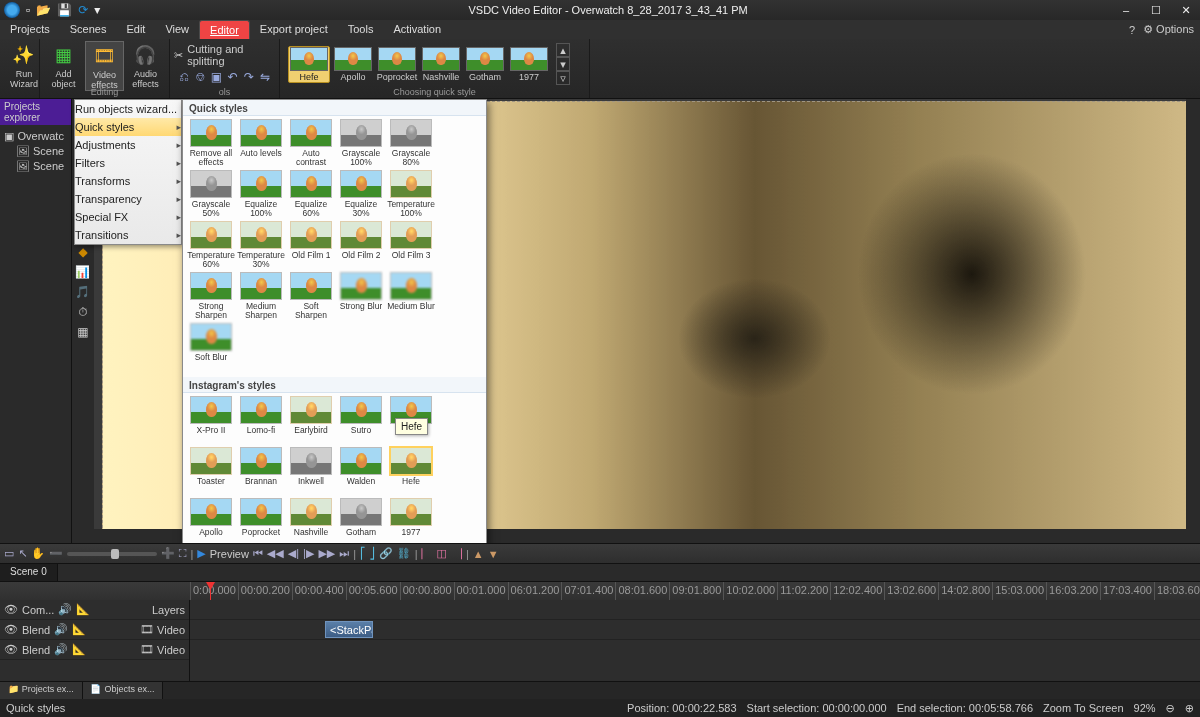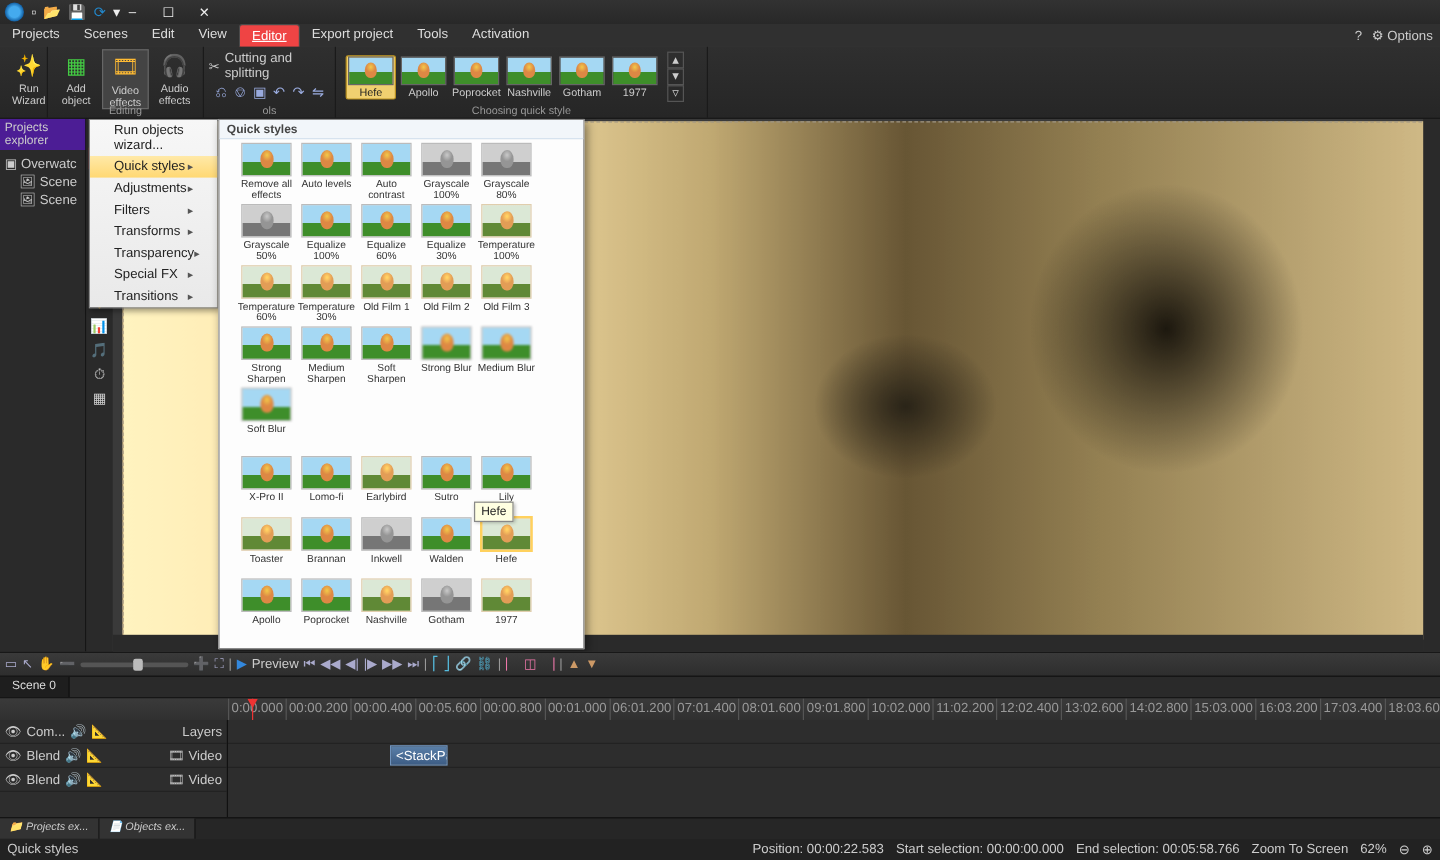--- a/index.html
+++ b/index.html
@@ -47,27 +47,27 @@
 
 .canvas { flex:1; background:#3a3a3a; position:relative; overflow:hidden; }
 .preview { position:absolute; left:8px; right:10px; top:2px; bottom:10px;
   background:
     radial-gradient(ellipse 10% 20% at 60% 55%, #2b2518, transparent 70%),
     radial-gradient(ellipse 15% 40% at 80% 40%, #1f1a10, transparent 70%),
     linear-gradient(90deg, #e8dbb0 0%, #d6c68f 28%, #b09a5c 45%, #655028 60%, #8a7640 75%, #bba873 100%);
   filter: sepia(45%) contrast(105%); border:1px dashed #888; }
 
 .dropdown-menu { position:absolute; left:74px; top:0; width:108px; background:linear-gradient(#f7f7f7,#e9e9e9); border:1px solid #8a8a8a; box-shadow:1px 2px 5px rgba(0,0,0,.4); z-index:30; }
-.dropdown-menu .dmi { padding:3px 20px; color:#222; font-size:11px; display:flex; justify-content:space-between; align-items:center; }
+.dropdown-menu .dmi { padding:3px 0; color:#222; font-size:11px; display:flex; justify-content:space-between; align-items:center; }
 .dropdown-menu .dmi:hover, .dropdown-menu .dmi.hl { background:linear-gradient(#ffe9a8,#ffd873); }
 .dropdown-menu .dmi .ar { font-size:9px; color:#555; }
 
 .gallery { position:absolute; left:182px; top:0; width:305px; background:#fdfdfd; border:1px solid #8a8a8a; box-shadow:2px 3px 8px rgba(0,0,0,.5); z-index:31; padding-bottom:4px; }
 .gallery .section-hdr { font-size:10px; color:#444; font-weight:600; padding:3px 6px 1px; border-bottom:1px solid #d7e3ef; background:#f2f6fa; }
-.gallery .grid { display:flex; flex-wrap:wrap; padding:3px 14px; gap:0px; }
+.gallery .grid { display:flex; flex-wrap:wrap; padding:3px 3px; gap:0px; }
 .gallery .cell { width:48px; display:flex; flex-direction:column; align-items:center; margin:0 1px 3px; }
 .gallery .cell .tn { width:42px; height:28px; background:linear-gradient(180deg,#a5d8f3 57%, #3e8e2a 57%); border:1px solid #bbb; position:relative; }
 .gallery .cell .tn::after { content:''; position:absolute; left:15px; top:5px; width:11px; height:15px; background:radial-gradient(ellipse 40% 35% at 50% 28%, #f3c94a, #d84); border-radius:50% 50% 45% 45%; }
 .gallery .cell.gray .tn { filter:grayscale(100%); }
 .gallery .cell.warm .tn { filter:sepia(50%) saturate(130%); }
 .gallery .cell.blur .tn { filter:blur(1px); }
 .gallery .cell.sel .tn { outline:2px solid #f0c040; outline-offset:-1px; }
 .gallery .cell .lb { font-size:8.5px; color:#333; text-align:center; line-height:9px; margin-top:2px; height:18px; overflow:hidden; }
 .gallery .tooltip { position:absolute; background:#ffffe1; border:1px solid #888; padding:2px 5px; font-size:10px; color:#222; box-shadow:1px 1px 3px rgba(0,0,0,.3); }
 
@@ -87,40 +87,41 @@
 .ruler .playhead::before { content:''; position:absolute; left:-4px; top:0; width:9px; height:8px; background:#e33; clip-path:polygon(0 0,100% 0,50% 100%); }
 .tracks { flex:1; display:flex; }
 .track-heads { width:190px; display:flex; flex-direction:column; border-right:1px solid #111; }
 .track-heads .th { height:20px; display:flex; align-items:center; gap:4px; padding:0 4px; border-bottom:1px solid #222; font-size:9px; }
 .track-heads .th .ic { width:14px; text-align:center; }
 .track-lanes { flex:1; position:relative; }
 .lane { height:20px; border-bottom:1px solid #222; position:relative; }
 .clip { position:absolute; top:1px; height:17px; background:linear-gradient(#5a7fa8,#3d5d85); border:1px solid #6f93bd; color:#fff; font-size:9px; padding:2px 4px; overflow:hidden; }
 
 .bottom-tabs { height:18px; background:#262626; display:flex; border-top:1px solid #111; }
-.bottom-tabs .bt { padding:2px 8px; background:#333; border-right:1px solid #111; font-size:9px;font-style:italic; }
+.bottom-tabs .bt { padding:2px 8px; background:#333; border-right:1px solid #111; font-size:9px; }
 
 .statusbar { height:18px; background:#222; display:flex; align-items:center; padding:0 6px; gap:14px; font-size:10px; color:#ccc; }
 .statusbar .r { margin-left:auto; display:flex; gap:10px; }
 
 .vscroll { position:absolute; right:0; top:0; bottom:0; width:14px; background:#2a2a2a; }
 .hscroll { position:absolute; left:0; right:14px; bottom:0; height:14px; background:#2a2a2a; }
 </style>
 </head>
 <body>
 
 <div class="titlebar">
   <div class="logo"></div>
   <div class="qat">
     <span>▫</span>
     <span>📂</span>
     <span>💾</span>
     <span style="color:#28c">⟳</span>
     <span>▾</span>
   </div>
+  <div class="title">VSDC Video Editor - Overwatch 8_28_2017 3_43_41 PM</div>
   <div class="winctl">
     <span>–</span>
     <span>☐</span>
     <span>✕</span>
   </div>
 </div>
 
 <div class="menubar">
   <div class="mi">Projects</div>
   <div class="mi">Scenes</div>
@@ -340,20 +341,21 @@
         </div>
         <div class="cell blur">
           <div class="tn"></div>
           <div class="lb">Medium Blur</div>
         </div>
         <div class="cell blur">
           <div class="tn"></div>
           <div class="lb">Soft Blur</div>
         </div>
       </div>
+    <div class="section-hdr">Instagram's styles</div>
     <div class="grid" id="grid2">
         <div class="cell">
           <div class="tn"></div>
           <div class="lb">X-Pro II</div>
         </div>
         <div class="cell">
           <div class="tn"></div>
           <div class="lb">Lomo-fi</div>
         </div>
         <div class="cell warm">
@@ -536,17 +538,17 @@
   <div class="bt">📄 Objects ex...</div>
 </div>
 
 <div class="statusbar">
   <span>Quick styles</span>
   <div class="r">
     <span>Position:   00:00:22.583</span>
     <span>Start selection:   00:00:00.000</span>
     <span>End selection:   00:05:58.766</span>
     <span>Zoom To Screen</span>
-    <span>62%</span>
+    <span>92%</span>
     <span>⊖</span>
     <span>⊕</span>
   </div>
 </div>
 
 </body></html>

